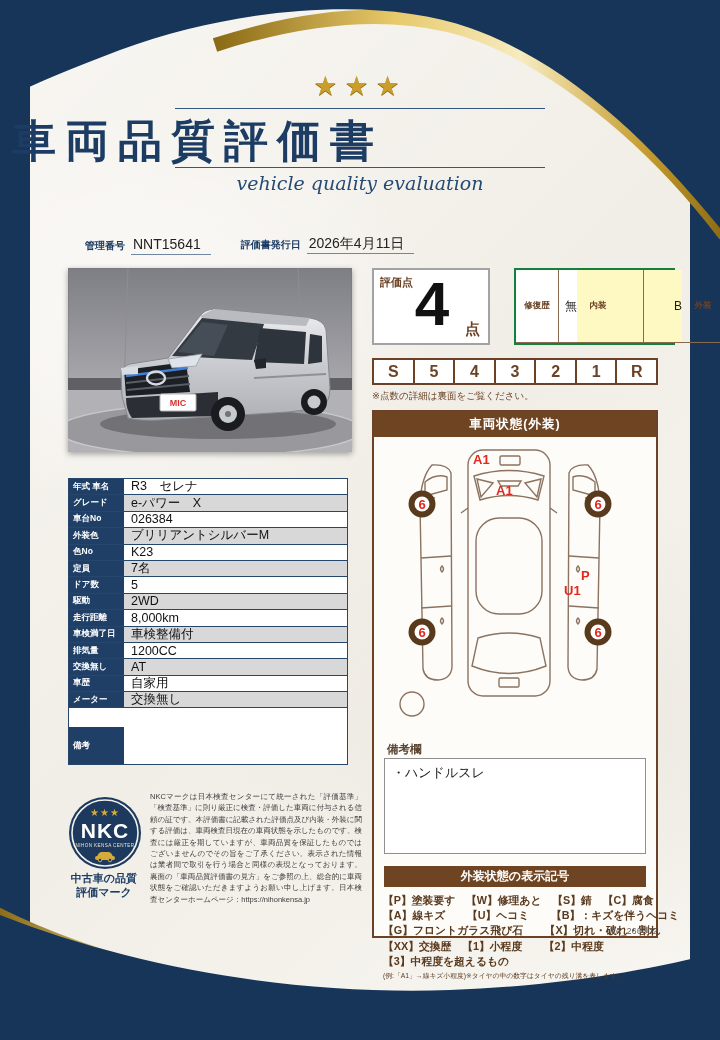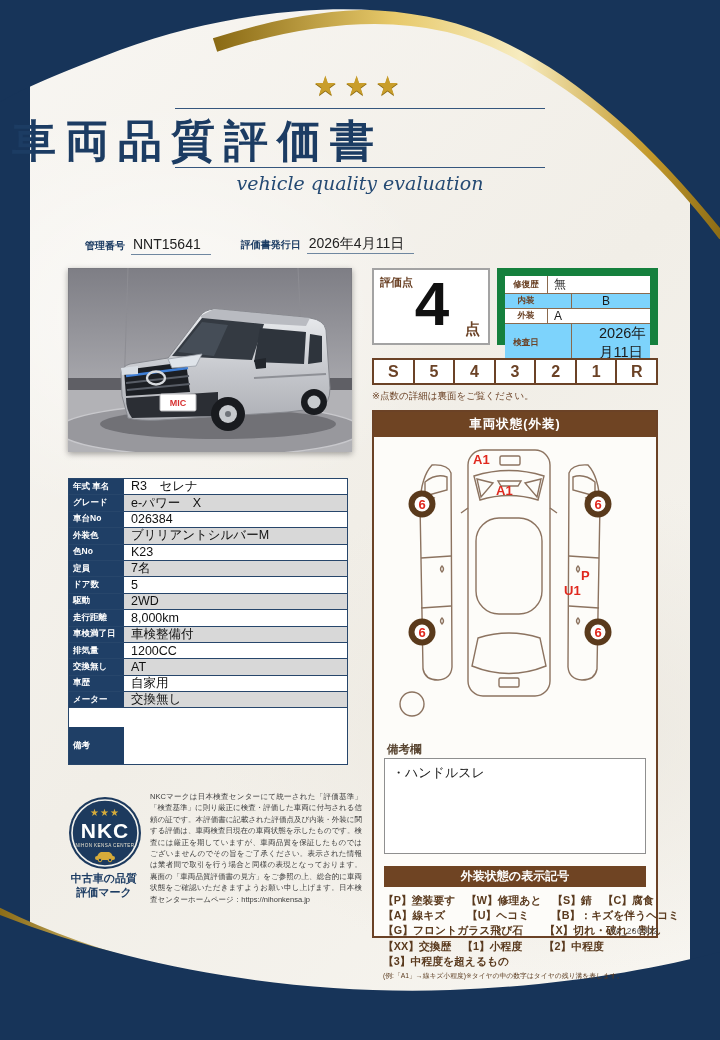--- a/index.html
+++ b/index.html
@@ -43,25 +43,25 @@
 
   
   .score-box { position:absolute; left:372px; top:268px; width:118px; height:77px;
     background:#fff; border:2px solid #a3a3a3; }
   .score-label { position:absolute; top:5px; left:6px; font-size:11px; font-weight:bold; color:#6b4226; }
   .score-value { position:absolute; top:-6px; left:0; width:100%; text-align:center;
     font-size:62px; font-weight:bold; color:#111; line-height:80px; letter-spacing:-2px; }
   .score-unit { position:absolute; bottom:4px; right:8px; font-size:15px; font-weight:bold; color:#6b4226; }
 
   
-  .grades { position:absolute; left:497px; top:268px; width:161px; height:77px;
-    border:8px solid #15803d; background:#fff; display:flex; flex-direction:column; }
+  .grades { position:absolute; left:514px; top:268px; width:161px; height:77px;
+    border:2px solid #15803d; background:#fff; display:flex; flex-direction:row; }
   .grade-row { flex:1; display:flex; align-items:center; border-bottom:1px solid #8a6a4e; }
   .grade-row:last-child { border-bottom:none; }
-  .grade-row.alt { background:#7dd3fc;gap:24px; }
+  .grade-row.alt { background:#fef9c3;gap:24px; }
   .grade-label { width:42px; font-size:8.5px; font-weight:bold; color:#6b4226; text-align:center; flex:none; }
   .grade-sep { width:1px; align-self:stretch; background:#8a6a4e; }
   .grade-value { flex:1; padding-left:6px; font-size:12px; color:#1a1a1a; }
   .grade-row:last-child .grade-value { font-size:14.5px; letter-spacing:0; padding-left:3px; }
 
   
   .scale { position:absolute; left:372px; top:358px; width:286px; height:27px;
     border:2px solid #6b4226; background:#fff; display:flex; }
   .scale-cell { flex:1; display:flex; align-items:center; justify-content:center;
     font-size:16px; font-weight:bold; color:#6b4226; border-right:2px solid #6b4226; }

